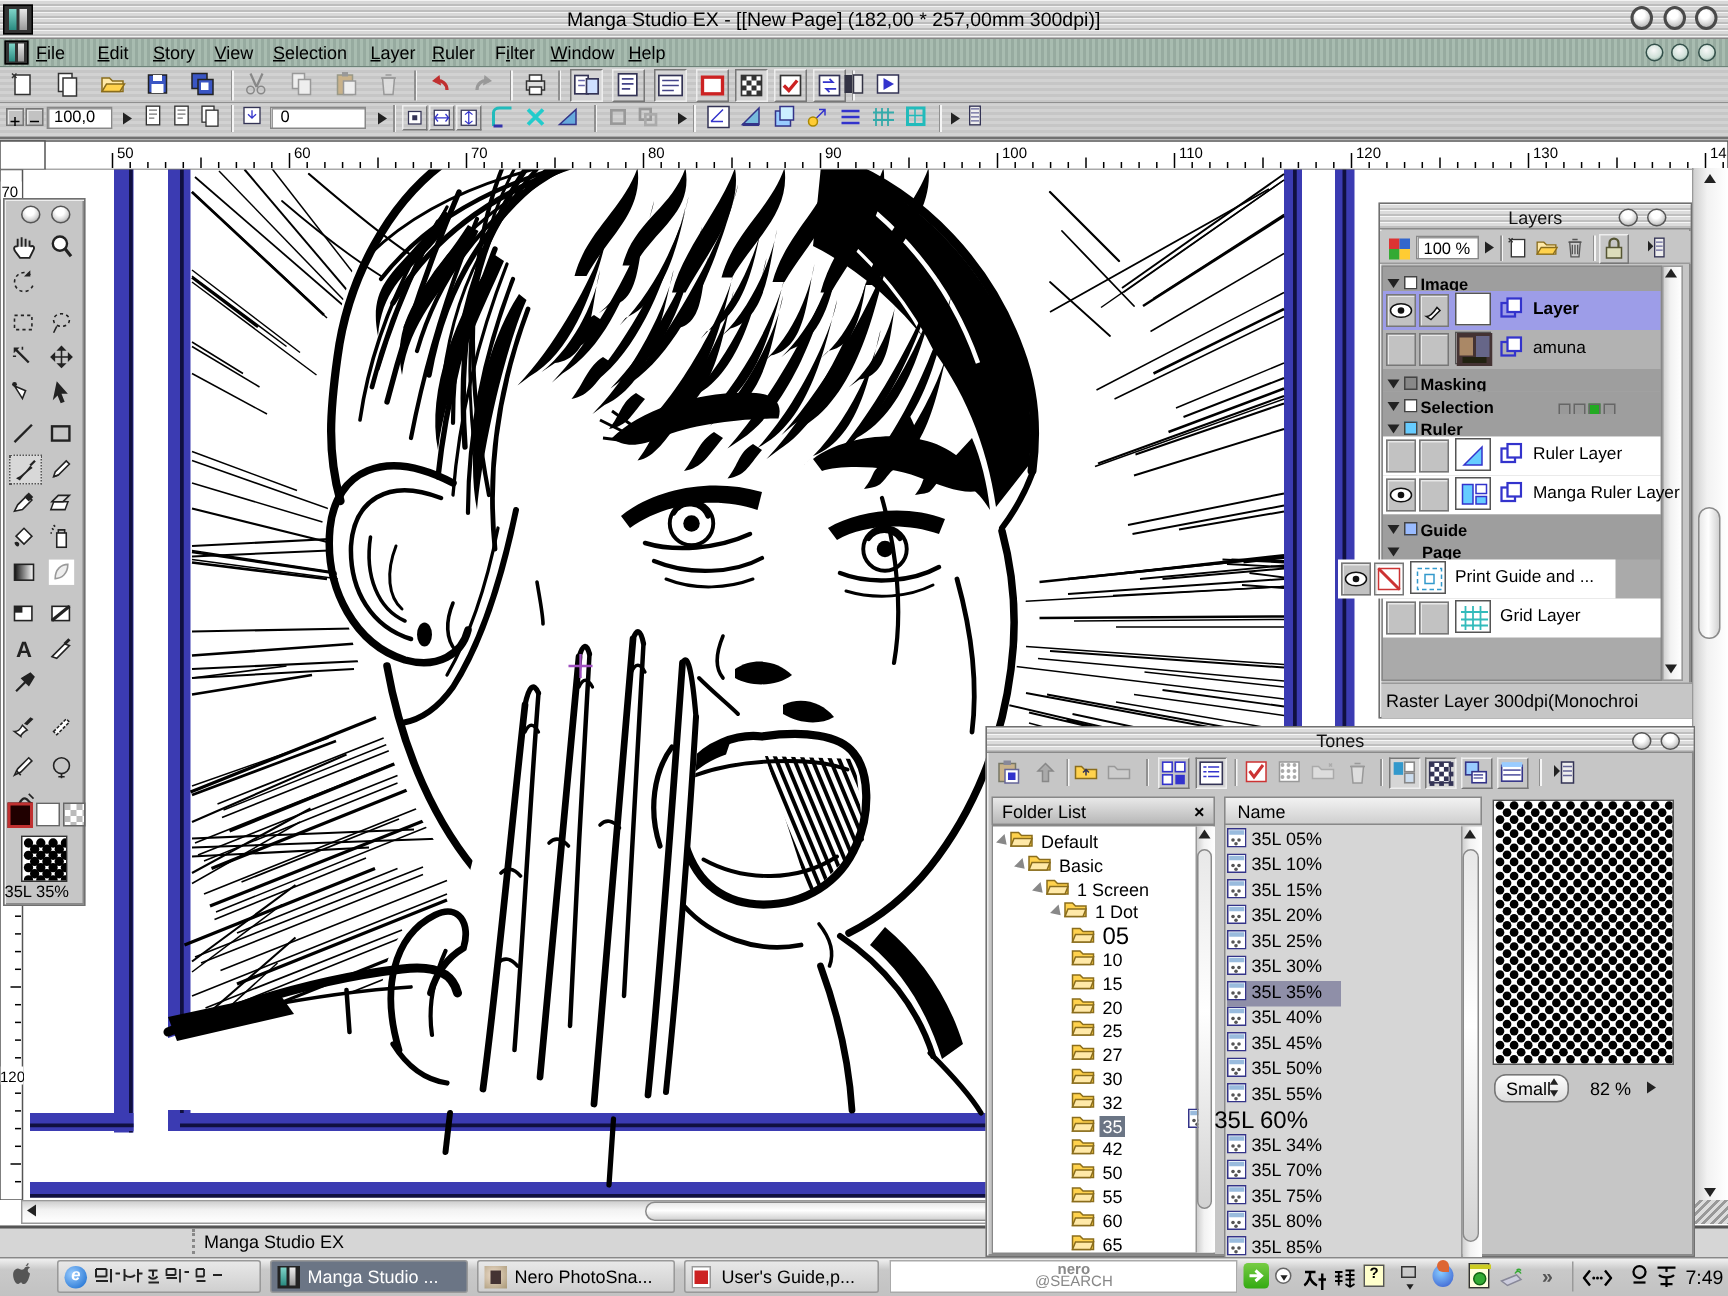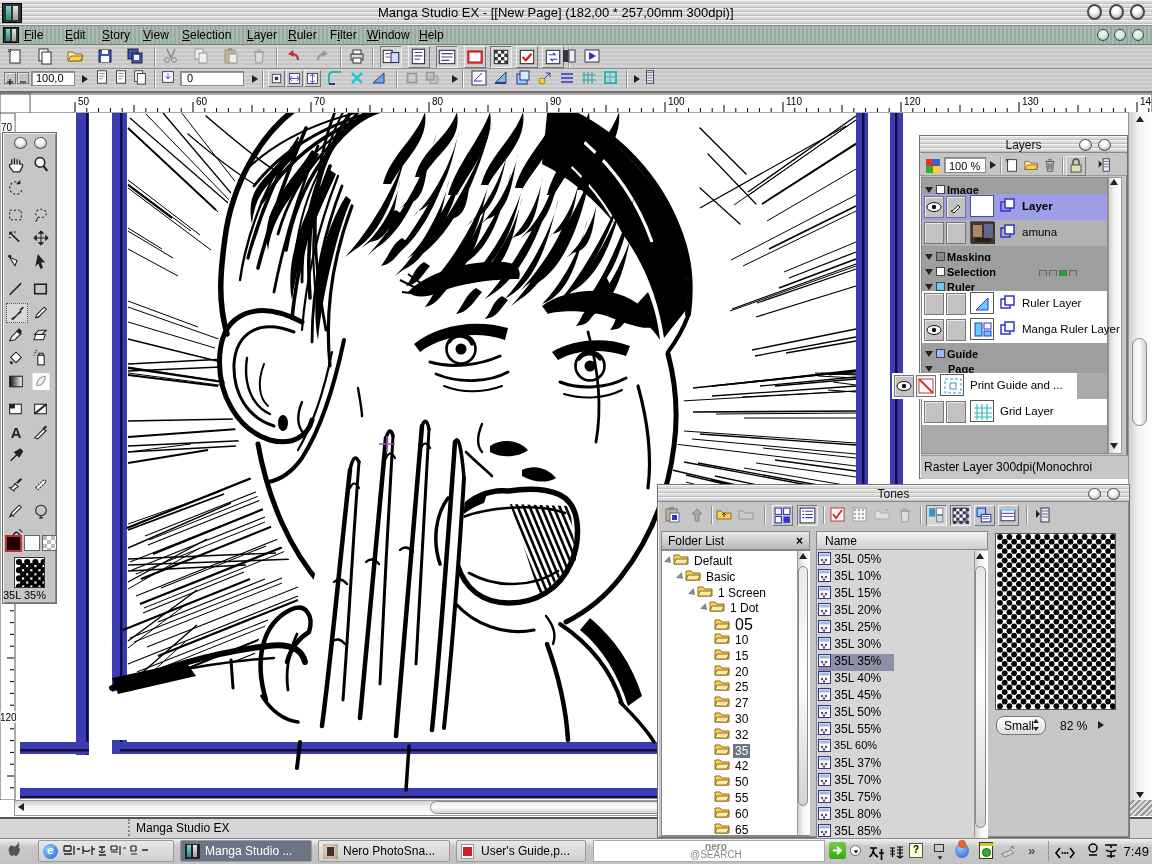--- a/index.html
+++ b/index.html
@@ -1301,34 +1301,34 @@
         <circle cx="8" cy="8" r="1.2" fill="#555"></circle>
         <circle cx="6" cy="10.5" r="1.2" fill="#555"></circle>
       </svg></span> <span>35L 50%</span></div>
 <div class="abs" style="left:818px;top:722px;width:154px;height:17px;z-index:26;font-size:12px;white-space:nowrap"><span style="vertical-align:middle"><svg width="13" height="13" viewBox="0 0 13 13">
         <rect x="0.5" y="0.5" width="12" height="12" fill="#fff" stroke="#338"></rect>
         <rect x="1.5" y="1.5" width="10" height="3" fill="#9bd"></rect>
         <circle cx="4" cy="8" r="1.2" fill="#555"></circle>
         <circle cx="8" cy="8" r="1.2" fill="#555"></circle>
         <circle cx="6" cy="10.5" r="1.2" fill="#555"></circle>
       </svg></span> <span>35L 55%</span></div>
-<div class="abs" style="left:818px;top:739px;width:154px;height:17px;z-index:26;font-size:11px;white-space:nowrap"><span style="vertical-align:middle"><svg width="13" height="13" viewBox="0 0 13 13">
+<div class="abs" style="left:792px;top:739px;width:154px;height:17px;z-index:26;font-size:16px;white-space:nowrap"><span style="vertical-align:middle"><svg width="13" height="13" viewBox="0 0 13 13">
         <rect x="0.5" y="0.5" width="12" height="12" fill="#fff" stroke="#338"></rect>
         <rect x="1.5" y="1.5" width="10" height="3" fill="#9bd"></rect>
         <circle cx="4" cy="8" r="1.2" fill="#555"></circle>
         <circle cx="8" cy="8" r="1.2" fill="#555"></circle>
         <circle cx="6" cy="10.5" r="1.2" fill="#555"></circle>
       </svg></span> <span>35L 60%</span></div>
 <div class="abs" style="left:818px;top:756px;width:154px;height:17px;z-index:26;font-size:12px;white-space:nowrap"><span style="vertical-align:middle"><svg width="13" height="13" viewBox="0 0 13 13">
         <rect x="0.5" y="0.5" width="12" height="12" fill="#fff" stroke="#338"></rect>
         <rect x="1.5" y="1.5" width="10" height="3" fill="#9bd"></rect>
         <circle cx="4" cy="8" r="1.2" fill="#555"></circle>
         <circle cx="8" cy="8" r="1.2" fill="#555"></circle>
         <circle cx="6" cy="10.5" r="1.2" fill="#555"></circle>
-      </svg></span> <span>35L 37%</span></div>
+      </svg></span> <span>35L 34%</span></div>
 <div class="abs" style="left:818px;top:773px;width:154px;height:17px;z-index:26;font-size:12px;white-space:nowrap"><span style="vertical-align:middle"><svg width="13" height="13" viewBox="0 0 13 13">
         <rect x="0.5" y="0.5" width="12" height="12" fill="#fff" stroke="#338"></rect>
         <rect x="1.5" y="1.5" width="10" height="3" fill="#9bd"></rect>
         <circle cx="4" cy="8" r="1.2" fill="#555"></circle>
         <circle cx="8" cy="8" r="1.2" fill="#555"></circle>
         <circle cx="6" cy="10.5" r="1.2" fill="#555"></circle>
       </svg></span> <span>35L 70%</span></div>
 <div class="abs" style="left:818px;top:790px;width:154px;height:17px;z-index:26;font-size:12px;white-space:nowrap"><span style="vertical-align:middle"><svg width="13" height="13" viewBox="0 0 13 13">
         <rect x="0.5" y="0.5" width="12" height="12" fill="#fff" stroke="#338"></rect>
         <rect x="1.5" y="1.5" width="10" height="3" fill="#9bd"></rect>

